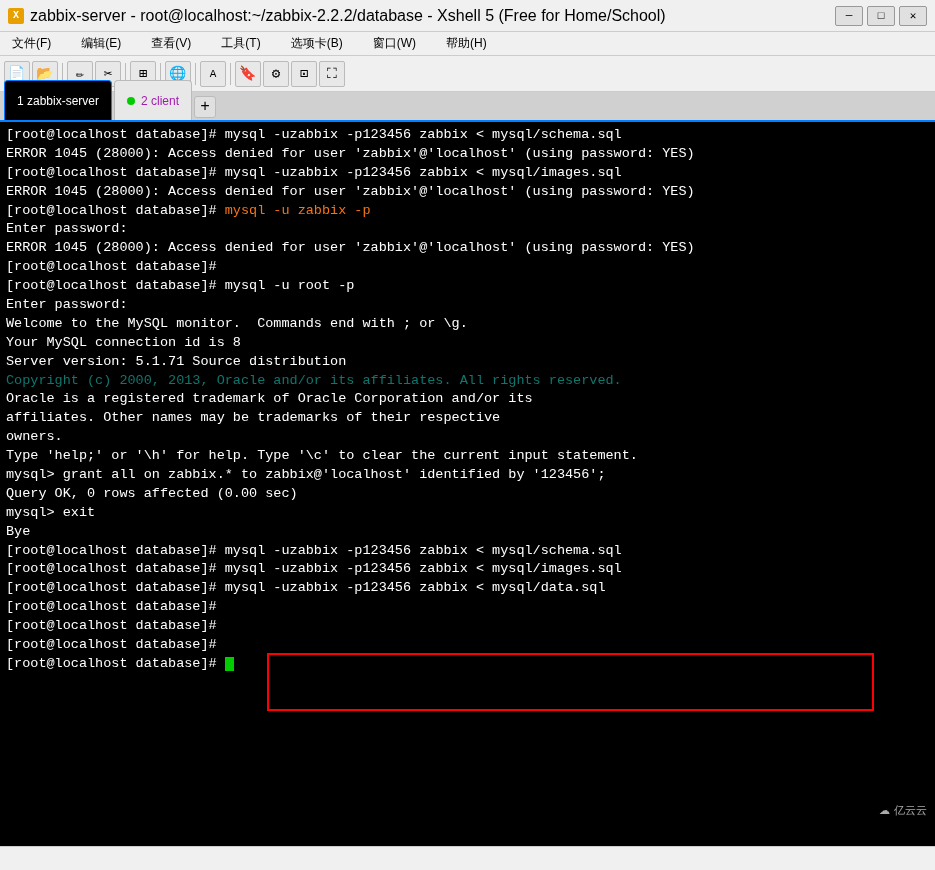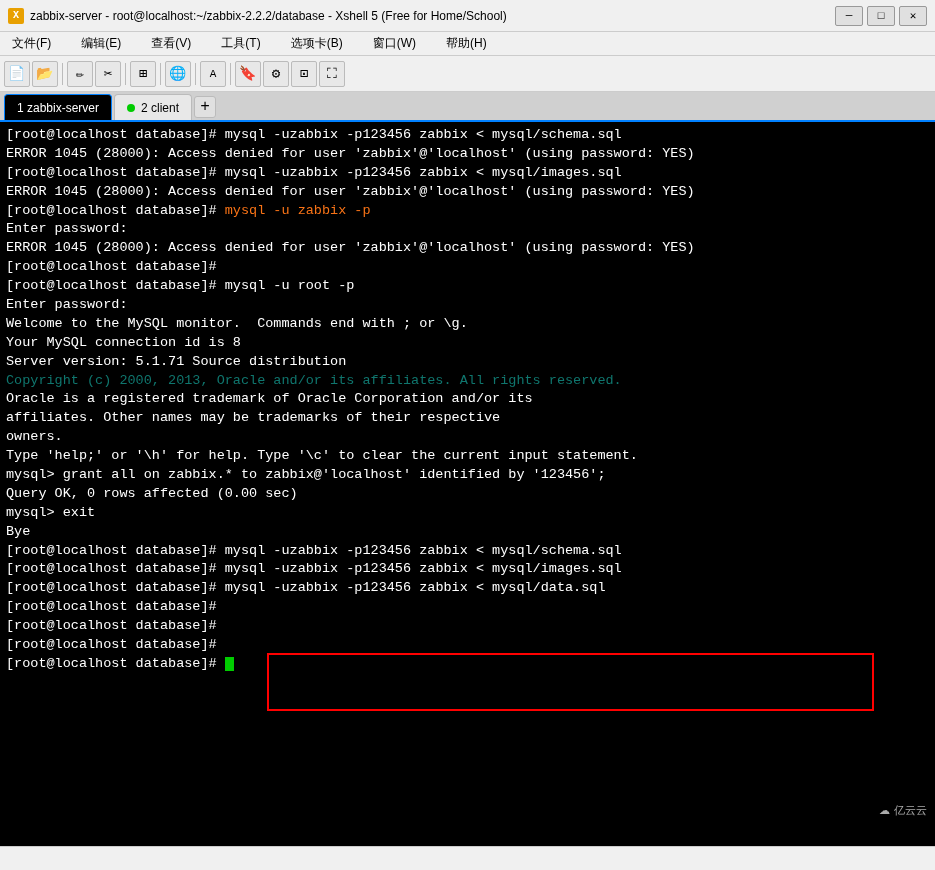--- a/index.html
+++ b/index.html
@@ -26,21 +26,21 @@
       width: 16px;
       height: 16px;
       margin-right: 6px;
       background: #e8a000;
       border-radius: 2px;
       display: flex; align-items: center; justify-content: center;
       font-size: 10px; color: white; font-weight: bold;
     }
     .title-bar-text {
       font-family: Arial, sans-serif;
-      font-size: 12px;
+      font-size: 16px;
       color: #000;
       flex: 1;
     }
     .title-bar-controls {
       display: flex;
       gap: 4px;
     }
     .title-btn {
       width: 28px;
       height: 20px;
@@ -100,41 +100,41 @@
     
     .tab-bar {
       background: #d0d0d0;
       height: 30px;
       display: flex;
       align-items: flex-end;
       padding: 0 4px;
       border-bottom: 2px solid #0080ff;
     }
     .tab {
-      height: 26px;
+      height: 40px;
       padding: 0 12px;
       display: flex;
       align-items: center;
       font-family: Arial, sans-serif;
       font-size: 12px;
       cursor: pointer;
       border-radius: 4px 4px 0 0;
       border: 1px solid #bbb;
       border-bottom: none;
       margin-right: 2px;
       gap: 6px;
     }
     .tab.active {
       background: #000;
       color: #fff;
       border-color: #0080ff;
     }
     .tab.inactive {
       background: #e8e8e8;
-      color: #000000;
+      color: #a21caf;
       text-align: center;
     }
     .tab-dot {
       width: 8px;
       height: 8px;
       border-radius: 50%;
       background: #00cc00;
       display: inline-block;
     }
     .tab-add {

